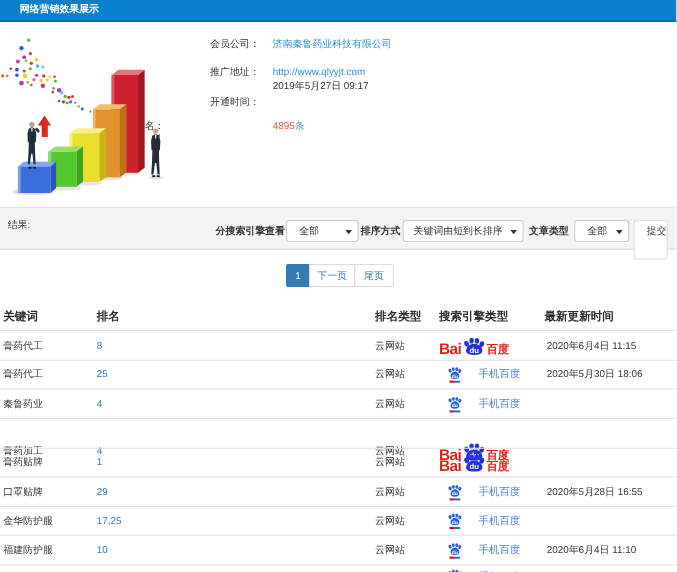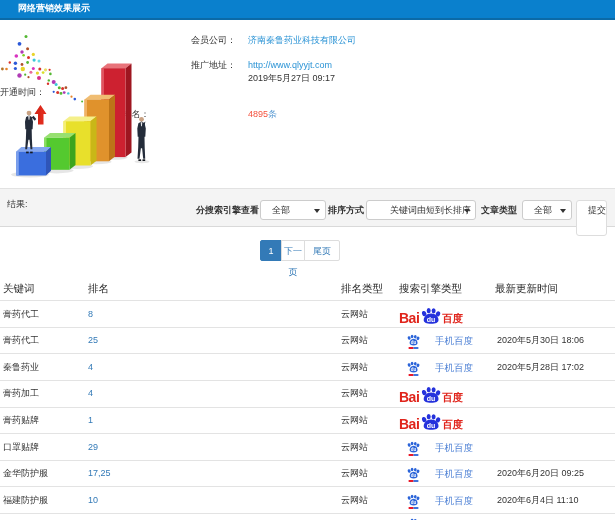--- a/index.html
+++ b/index.html
@@ -9,24 +9,24 @@
 .chart{position:absolute;left:0;top:30px}
 .info{position:absolute;left:0;top:0;width:615px;font-size:9px;color:#333}
 .filter{position:absolute;left:0;top:188px;width:615px;height:39px;background:#f4f4f4;border-top:1px solid #e2e2e2;border-bottom:1px solid #d9d9d9}
 .filter .lbl{position:absolute;font-size:9px;font-weight:bold;color:#333}
 .sel{position:absolute;top:11px;height:20px;background:#fff;border:1px solid #ccc;border-radius:3px;font-size:9px;color:#333;line-height:18px;padding-left:11px}
 .sel .car{position:absolute;right:5px;top:8px;width:0;height:0;border-left:3px solid transparent;border-right:3px solid transparent;border-top:4px solid #333}
 .btn{position:absolute;top:11px;height:36px;background:#fff;border:1px solid #ddd;border-radius:3px;font-size:9px;color:#333;line-height:18px;text-align:right}
 .pag{position:absolute;top:240px;left:260px;height:21px;font-size:9px}
 .pag span{float:left;height:21px;line-height:21px;border:1px solid #ddd;color:#337ab7;background:#fff;text-align:center;margin-left:-1px}
 .pag .act{background:#337ab7;border-color:#337ab7;color:#fff;width:22px;border-radius:2px 0 0 2px;margin-left:0}
-.pag .nx{width:24px}
+.pag .nx{width:42px}
 .pag .lst{width:36px;border-radius:0 2px 2px 0}
 .tbl{position:absolute;left:0;top:272px;width:615px}
-.th{position:absolute;font-size:10.5px;font-weight:normal;color:#2b2b2b;height:28px;line-height:33px}
+.th{position:absolute;font-size:10.5px;font-weight:bold;color:#2b2b2b;height:28px;line-height:33px}
 .hline{position:absolute;left:0;width:615px;height:1px;background:#e3e3e3}
 .row{position:absolute;left:0;width:615px;height:27px}
 .c1{position:absolute;left:3px;top:0;height:25px;line-height:27px;font-size:9px;color:#333}
 .c2{position:absolute;left:88px;top:0;height:27px;line-height:27px;font-size:9px;color:#337ab7}
 .c3{position:absolute;left:341px;top:0;height:27px;line-height:27px;font-size:9px;color:#333}
 .c4{position:absolute;left:399px;top:0;height:27px}
 .c5{position:absolute;left:497px;top:0;height:27px;line-height:27px;font-size:9px;color:#333}
 .bdu{position:absolute;top:5px;left:0;white-space:nowrap}
 .bdu .bai{font-size:14px;font-weight:bold;color:#e0241b;letter-spacing:-0.5px;position:relative;top:3px}
 .bdu .cn{font-size:10.5px;font-weight:bold;color:#e0241b;letter-spacing:-0.3px;position:relative;top:2px}
@@ -35,32 +35,32 @@
 </style>
 </head>
 <body>
 <div class="hdr">网络营销效果展示</div>
 
 <div class="info">
     <div style="position:absolute;left:0;top:35px;width:236px;text-align:right;height:11px;line-height:11px">会员公司：</div>
     <div style="position:absolute;left:248px;top:35px;height:11px;line-height:11px;color:#2a93d5">济南秦鲁药业科技有限公司</div>
     <div style="position:absolute;left:0;top:59.5px;width:236px;text-align:right;height:11px;line-height:11px">推广地址：</div>
     <div style="position:absolute;left:248px;top:59.5px;height:11px;line-height:11px;color:#2a93d5">http://www.qlyyjt.com</div>
-    <div style="position:absolute;left:0;top:87px;width:236px;height:11px;line-height:11px">开通时间：</div>
+    <div style="position:absolute;left:0;top:87px;width:236px;text-align:right;height:11px;line-height:11px">开通时间：</div>
     <div style="position:absolute;left:248px;top:73px;height:11px;line-height:11px;text-align:right;">2019年5月27日&nbsp;09:17</div>
     <div style="position:absolute;left:0;top:109px;width:236px;text-align:center;height:11px;line-height:11px">搜索引擎排名：</div>
     <div style="position:absolute;left:248px;top:109px;height:11px;line-height:11px;"><span style="color:#f4503c">4895</span><span style="color:#5b9bd3">条</span></div>
   </div>
 
 <div class="filter">
   <div class="lbl" style="left:7px;top:9px;font-weight:normal">结果:</div>
   <div class="lbl" style="left:196px;top:15px">分搜索引擎查看</div>
   <div class="sel" style="left:260px;width:66px">全部<span class="car"></span></div>
   <div class="lbl" style="left:328px;top:15px">排序方式</div>
-  <div class="sel" style="left:366px;width:110px;padding-left:23px">关键词由短到长排序<span class="car"></span></div>
+  <div class="sel" style="left:366px;width:110px;padding-left:9px">关键词由短到长排序<span class="car"></span></div>
   <div class="lbl" style="left:481px;top:15px">文章类型</div>
   <div class="sel" style="left:522px;width:50px">全部<span class="car"></span></div>
   <div class="btn" style="left:576px;width:31px">提交</div>
 </div>
 
 <div class="pag">
     <span class="act">1</span>
     <span class="nx">下一页</span>
     <span class="lst">尾页</span>
   </div>
@@ -79,20 +79,21 @@
       <div class="c4">
         <span class="bdu"><span class="bai">Bai</span><svg width="24" height="17" viewBox="0 0 24 17" style="vertical-align:-4px;margin:0 -1px 0 0">
             <ellipse cx="5.2" cy="6.6" rx="2.1" ry="2.7" fill="#2532dc" transform="rotate(-22 5.2 6.6)"></ellipse>
             <ellipse cx="9.7" cy="3.7" rx="2" ry="2.6" fill="#2532dc"></ellipse>
             <ellipse cx="14.6" cy="3.8" rx="2" ry="2.6" fill="#2532dc"></ellipse>
             <ellipse cx="19" cy="6.9" rx="2.1" ry="2.7" fill="#2532dc" transform="rotate(22 19 6.9)"></ellipse>
             <path d="M12.1 6.6 C7.3 6.6 4.7 10.3 4.7 12.9 C4.7 15.5 7.5 16.7 12.1 16.7 C16.7 16.7 19.5 15.5 19.5 12.9 C19.5 10.3 16.9 6.6 12.1 6.6 Z" fill="#2532dc"></path>
             <text x="12.1" y="14.8" font-size="7" font-weight="bold" fill="#fff" text-anchor="middle" font-family="Liberation Sans">du</text>
           </svg><span class="cn">百度</span></span>
       </div>
+      <div class="c5">2020年6月4日 11:15</div>
     </div>
     <div class="hline" style="top:54.7px"></div>
     <div class="row" style="top:55.1px">
       <div class="c1">膏药代工</div>
       <div class="c2">25</div>
       <div class="c3">云网站</div>
       <div class="c4">
         <span class="mbd"><svg width="15" height="16" viewBox="0 0 20 21" style="vertical-align:-4px">
             <ellipse cx="4.2" cy="5.2" rx="1.9" ry="2.4" fill="#2b64d9" transform="rotate(-20 4.2 5.2)"></ellipse>
             <ellipse cx="8.1" cy="3.2" rx="1.8" ry="2.3" fill="#2b64d9"></ellipse>
@@ -116,24 +117,23 @@
             <ellipse cx="4.2" cy="5.2" rx="1.9" ry="2.4" fill="#2b64d9" transform="rotate(-20 4.2 5.2)"></ellipse>
             <ellipse cx="8.1" cy="3.2" rx="1.8" ry="2.3" fill="#2b64d9"></ellipse>
             <ellipse cx="12.4" cy="3.4" rx="1.8" ry="2.3" fill="#2b64d9"></ellipse>
             <ellipse cx="16" cy="5.6" rx="1.9" ry="2.4" fill="#2b64d9" transform="rotate(20 16 5.6)"></ellipse>
             <path d="M10.1 6.2 C6.8 6.2 4.8 9.2 4.8 11.5 C4.8 13.8 6.6 15.2 10.1 15.2 C13.6 15.2 15.4 13.8 15.4 11.5 C15.4 9.2 13.4 6.2 10.1 6.2 Z" fill="#2b64d9"></path>
             <text x="10" y="13.5" font-size="6" font-weight="bold" fill="#fff" text-anchor="middle" font-family="Liberation Sans">du</text>
             <rect x="3.5" y="17.3" width="6.5" height="2.4" fill="#e60012"></rect>
             <rect x="10" y="17.3" width="6.5" height="2.4" fill="#2b64d9"></rect>
           </svg><span class="txt">手机百度</span></span>
       </div>
-      <div class="c5">2020年5月28日 17:02</div>
     </div>
     <div class="hline" style="top:107.9px"></div>
-    <div class="row" style="top:108px">
+    <div class="row" style="top:125px">
       <div class="c1">膏药加工</div>
       <div class="c2">4</div>
       <div class="c3">云网站</div>
       <div class="c4">
         <span class="bdu"><span class="bai">Bai</span><svg width="24" height="17" viewBox="0 0 24 17" style="vertical-align:-4px;margin:0 -1px 0 0">
             <ellipse cx="5.2" cy="6.6" rx="2.1" ry="2.7" fill="#2532dc" transform="rotate(-22 5.2 6.6)"></ellipse>
             <ellipse cx="9.7" cy="3.7" rx="2" ry="2.6" fill="#2532dc"></ellipse>
             <ellipse cx="14.6" cy="3.8" rx="2" ry="2.6" fill="#2532dc"></ellipse>
             <ellipse cx="19" cy="6.9" rx="2.1" ry="2.7" fill="#2532dc" transform="rotate(22 19 6.9)"></ellipse>
             <path d="M12.1 6.6 C7.3 6.6 4.7 10.3 4.7 12.9 C4.7 15.5 7.5 16.7 12.1 16.7 C16.7 16.7 19.5 15.5 19.5 12.9 C19.5 10.3 16.9 6.6 12.1 6.6 Z" fill="#2532dc"></path>
@@ -167,39 +167,39 @@
             <ellipse cx="4.2" cy="5.2" rx="1.9" ry="2.4" fill="#2b64d9" transform="rotate(-20 4.2 5.2)"></ellipse>
             <ellipse cx="8.1" cy="3.2" rx="1.8" ry="2.3" fill="#2b64d9"></ellipse>
             <ellipse cx="12.4" cy="3.4" rx="1.8" ry="2.3" fill="#2b64d9"></ellipse>
             <ellipse cx="16" cy="5.6" rx="1.9" ry="2.4" fill="#2b64d9" transform="rotate(20 16 5.6)"></ellipse>
             <path d="M10.1 6.2 C6.8 6.2 4.8 9.2 4.8 11.5 C4.8 13.8 6.6 15.2 10.1 15.2 C13.6 15.2 15.4 13.8 15.4 11.5 C15.4 9.2 13.4 6.2 10.1 6.2 Z" fill="#2b64d9"></path>
             <text x="10" y="13.5" font-size="6" font-weight="bold" fill="#fff" text-anchor="middle" font-family="Liberation Sans">du</text>
             <rect x="3.5" y="17.3" width="6.5" height="2.4" fill="#e60012"></rect>
             <rect x="10" y="17.3" width="6.5" height="2.4" fill="#2b64d9"></rect>
           </svg><span class="txt">手机百度</span></span>
       </div>
+      <div class="c5">2020年5月28日 16:55</div>
     </div>
     <div class="hline" style="top:187.70000000000002px"></div>
     <div class="row" style="top:188.10000000000002px">
       <div class="c1">金华防护服</div>
       <div class="c2">17,25</div>
       <div class="c3">云网站</div>
       <div class="c4">
         <span class="mbd"><svg width="15" height="16" viewBox="0 0 20 21" style="vertical-align:-4px">
             <ellipse cx="4.2" cy="5.2" rx="1.9" ry="2.4" fill="#2b64d9" transform="rotate(-20 4.2 5.2)"></ellipse>
             <ellipse cx="8.1" cy="3.2" rx="1.8" ry="2.3" fill="#2b64d9"></ellipse>
             <ellipse cx="12.4" cy="3.4" rx="1.8" ry="2.3" fill="#2b64d9"></ellipse>
             <ellipse cx="16" cy="5.6" rx="1.9" ry="2.4" fill="#2b64d9" transform="rotate(20 16 5.6)"></ellipse>
             <path d="M10.1 6.2 C6.8 6.2 4.8 9.2 4.8 11.5 C4.8 13.8 6.6 15.2 10.1 15.2 C13.6 15.2 15.4 13.8 15.4 11.5 C15.4 9.2 13.4 6.2 10.1 6.2 Z" fill="#2b64d9"></path>
             <text x="10" y="13.5" font-size="6" font-weight="bold" fill="#fff" text-anchor="middle" font-family="Liberation Sans">du</text>
             <rect x="3.5" y="17.3" width="6.5" height="2.4" fill="#e60012"></rect>
             <rect x="10" y="17.3" width="6.5" height="2.4" fill="#2b64d9"></rect>
           </svg><span class="txt">手机百度</span></span>
       </div>
-      <div class="c5">2020年6月20日 09:25</div>
     </div>
     <div class="hline" style="top:214.3px"></div>
     <div class="row" style="top:214.70000000000002px">
       <div class="c1">福建防护服</div>
       <div class="c2">10</div>
       <div class="c3">云网站</div>
       <div class="c4">
         <span class="mbd"><svg width="15" height="16" viewBox="0 0 20 21" style="vertical-align:-4px">
             <ellipse cx="4.2" cy="5.2" rx="1.9" ry="2.4" fill="#2b64d9" transform="rotate(-20 4.2 5.2)"></ellipse>
             <ellipse cx="8.1" cy="3.2" rx="1.8" ry="2.3" fill="#2b64d9"></ellipse>

